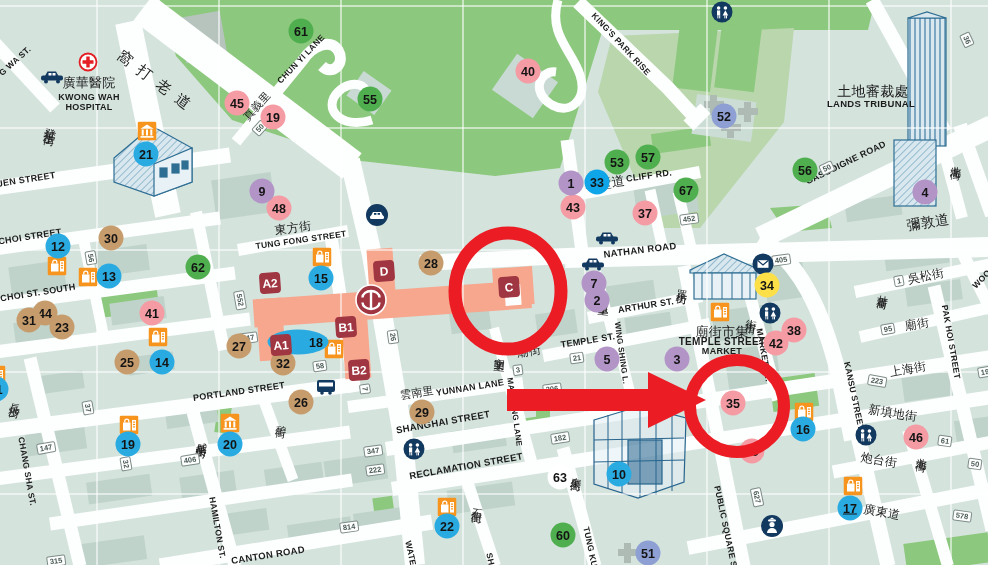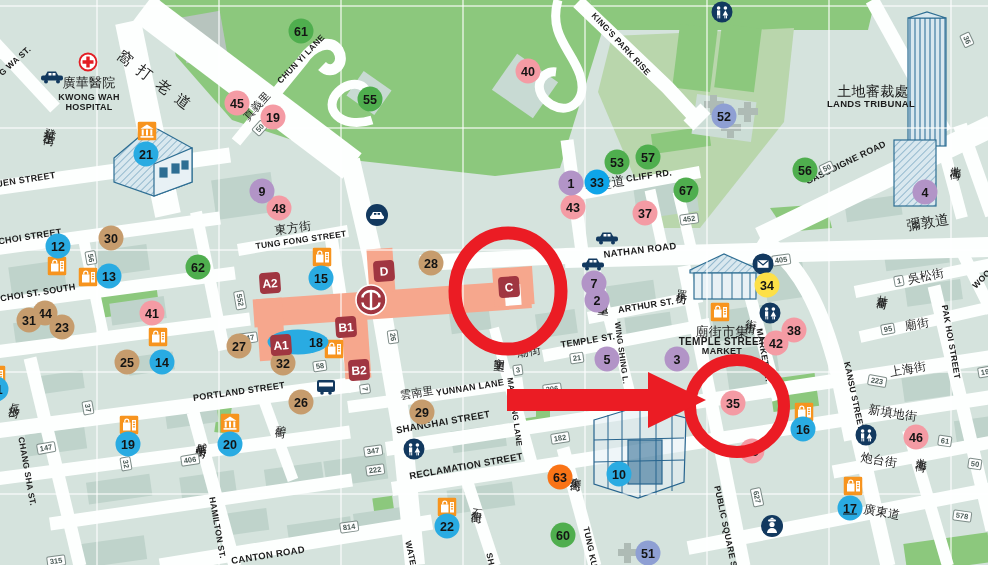--- a/index.html
+++ b/index.html
@@ -556,21 +556,21 @@
       <div class="marker" style="left: 301px; top: 402px; background: rgb(198, 156, 109);">26</div>
       <div class="marker" style="left: 431px; top: 263px; background: rgb(198, 156, 109);">28</div>
       <div class="marker" style="left: 422px; top: 412px; background: rgb(198, 156, 109);">29</div>
       <div class="marker" style="left: 301px; top: 31px; background: rgb(79, 174, 78);">61</div>
       <div class="marker" style="left: 370px; top: 99px; background: rgb(79, 174, 78);">55</div>
       <div class="marker" style="left: 198px; top: 267px; background: rgb(79, 174, 78);">62</div>
       <div class="marker" style="left: 617px; top: 162px; background: rgb(79, 174, 78);">53</div>
       <div class="marker" style="left: 648px; top: 157px; background: rgb(79, 174, 78);">57</div>
       <div class="marker" style="left: 686px; top: 190px; background: rgb(79, 174, 78);">67</div>
       <div class="marker" style="left: 805px; top: 170px; background: rgb(79, 174, 78);">56</div>
-      <div class="marker" style="left: 560px; top: 477px; background: #f97316;">63</div>
+      <div class="marker" style="left: 560px; top: 477px; background: #ffffff;">63</div>
       <div class="marker" style="left: 563px; top: 535px; background: rgb(79, 174, 78);">60</div>
       <div class="marker" style="left: 237px; top: 103px; background: rgb(244, 155, 164);">45</div>
       <div class="marker" style="left: 273px; top: 117px; background: rgb(244, 155, 164);">19</div>
       <div class="marker" style="left: 528px; top: 71px; background: rgb(244, 155, 164);">40</div>
       <div class="marker" style="left: 279px; top: 208px; background: rgb(244, 155, 164);">48</div>
       <div class="marker" style="left: 597px; top: 182px; background: #0ea5e9;">33</div>
       <div class="marker" style="left: 573px; top: 207px; background: rgb(244, 155, 164);">43</div>
       <div class="marker" style="left: 645px; top: 213px; background: rgb(244, 155, 164);">37</div>
       <div class="marker" style="left: 152px; top: 313px; background: rgb(244, 155, 164);">41</div>
       <div class="marker" style="left: 767px; top: 285px; background: #fde047;">34</div>

